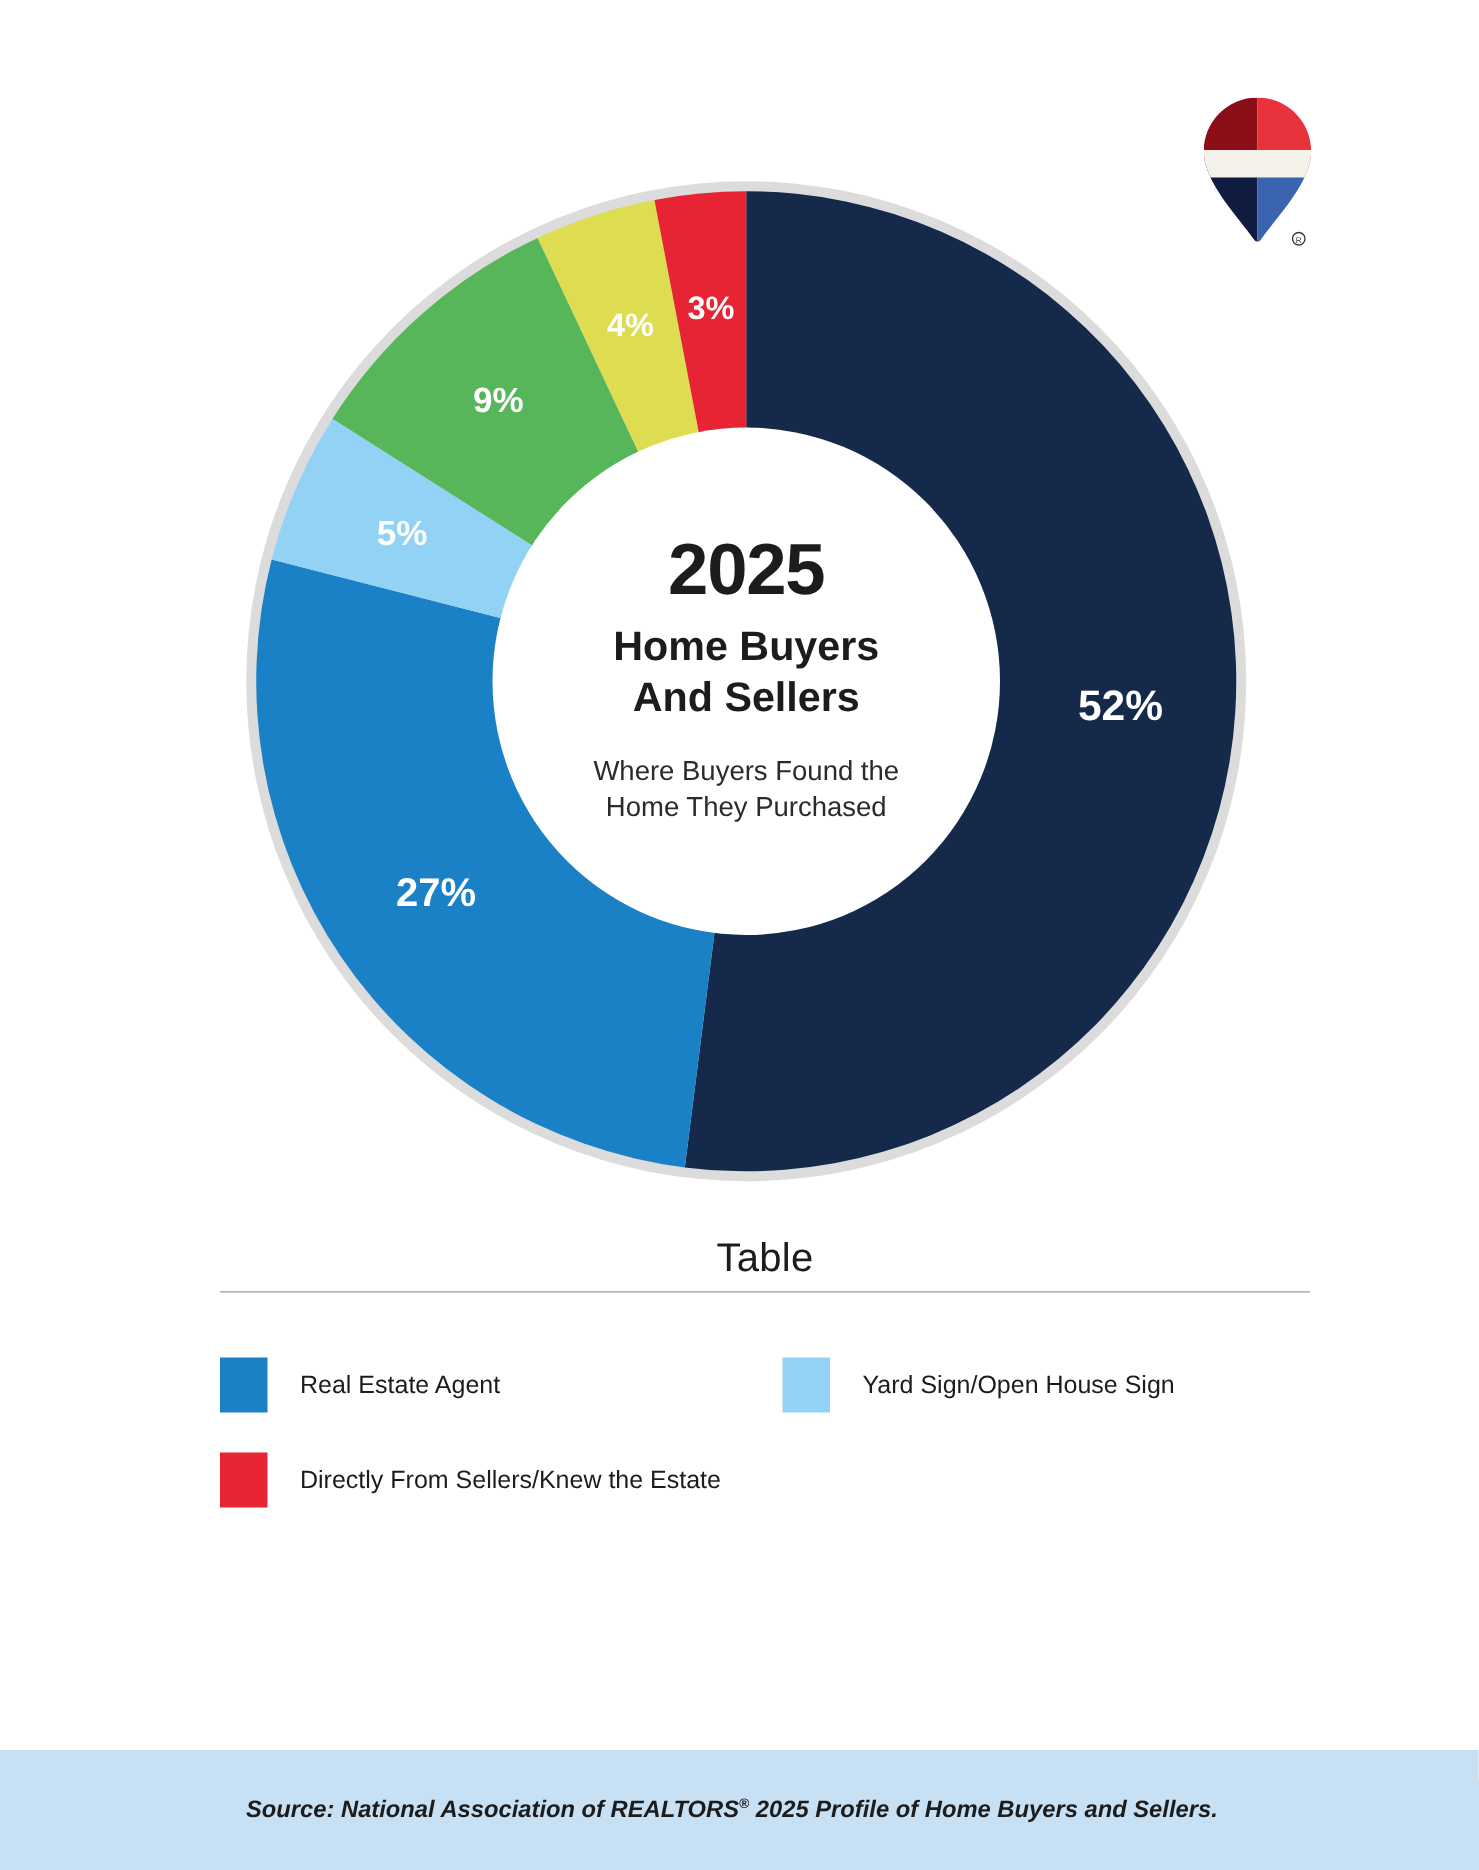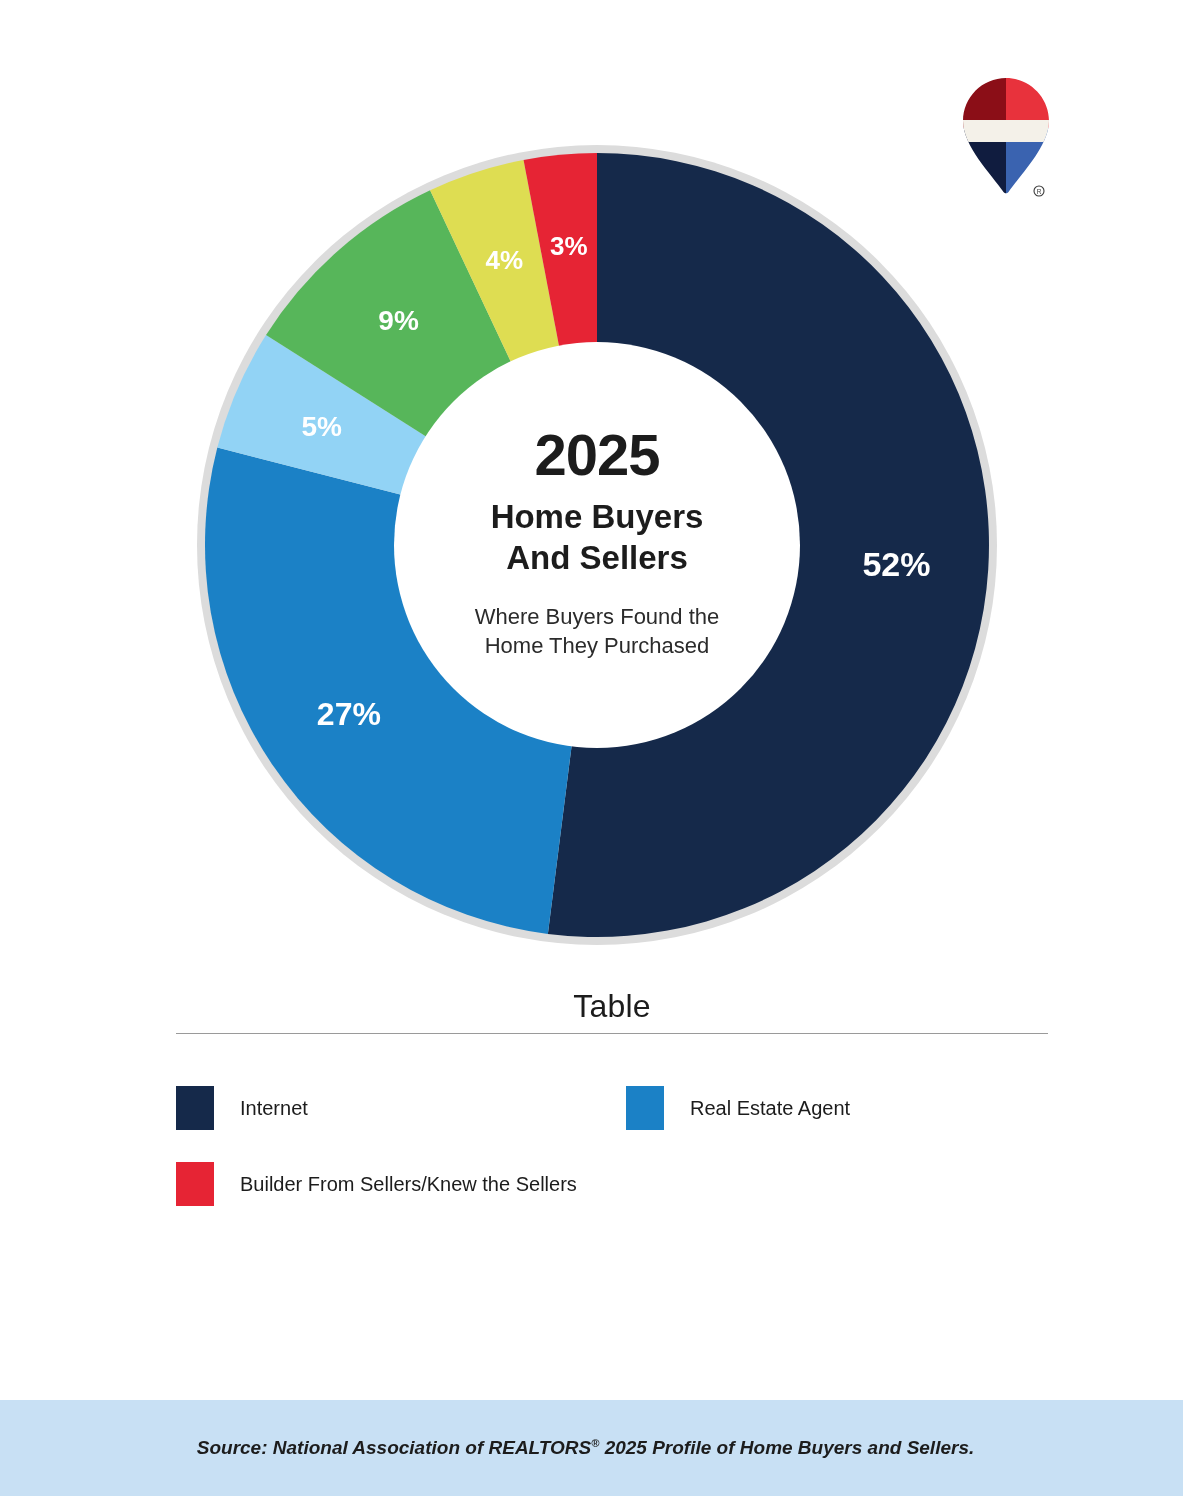--- a/index.html
+++ b/index.html
@@ -185,30 +185,30 @@
       <text class="center-sub" x="419" y="484" text-anchor="middle">Where Buyers Found the</text>
       <text class="center-sub" x="419" y="513" text-anchor="middle">Home They Purchased</text>
     </svg>
   </div>
 
   <div class="table-section">
     <div class="table-heading">Table</div>
     <div class="table-rule"></div>
     <div class="legend-grid" id="legend-grid">
         <div class="legend-item">
-          <span class="legend-swatch" style="background: rgb(21, 41, 74);"></span>
-          <span class="legend-label">Internet</span>
-        </div>
-        <div class="legend-item">
           <span class="legend-swatch" style="background: rgb(27, 129, 198);"></span>
           <span class="legend-label">Real Estate Agent</span>
         </div>
         <div class="legend-item">
+          <span class="legend-swatch" style="background: rgb(146, 211, 245);"></span>
+          <span class="legend-label">Yard Sign/Open House Sign</span>
+        </div>
+        <div class="legend-item">
           <span class="legend-swatch" style="background: rgb(230, 36, 52);"></span>
-          <span class="legend-label">Builder From Sellers/Knew the Sellers</span>
+          <span class="legend-label">Directly From Sellers/Knew the Estate</span>
         </div>
       </div>
   </div>
 
   <div class="footer-band"></div>
   <div class="footer-text">
     <span>Source: National Association of REALTORS</span><sup>®</sup><span> 2025 Profile of Home Buyers and Sellers.</span>
   </div>
 
 </div>

